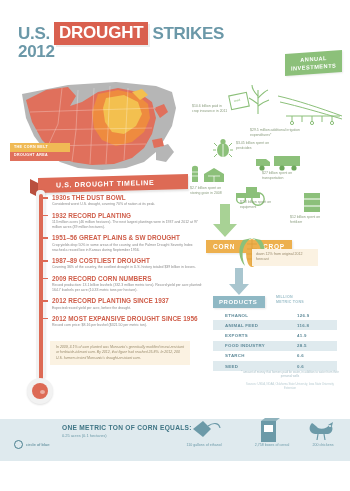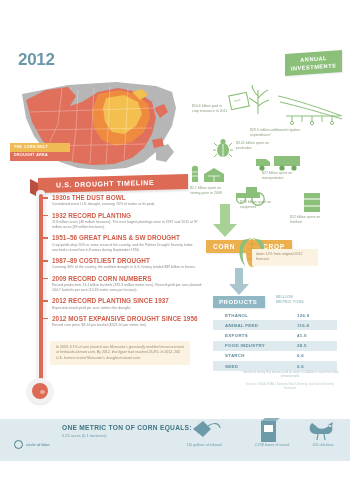--- a/index.html
+++ b/index.html
@@ -7,21 +7,21 @@
        font-family:"Liberation Sans",sans-serif;-webkit-font-smoothing:antialiased;}
   .canvas{position:absolute;left:0;top:0;width:350px;height:491px;background:#fff;}
 
   
   .title-row{position:absolute;left:18px;top:22px;display:flex;align-items:center;}
   .t-us{color:#6b98a8;font-size:17px;font-weight:bold;letter-spacing:-0.3px;}
   .t-drought{background:#d9604f;color:#fff;font-size:17px;font-weight:bold;
              padding:1px 5px 2px 5px;margin:0 4px;letter-spacing:-0.2px;
              box-shadow:2px 2px 0 rgba(0,0,0,0.07);}
   .t-strikes{color:#6b98a8;font-size:17px;font-weight:bold;letter-spacing:-0.3px;}
-  .title-row2{position:absolute;left:18px;top:50px;display:flex;align-items:center;}
+  .title-row2{position:absolute;left:18px;top:42px;display:flex;align-items:center;}
   .t-2012{color:#6b98a8;font-size:17px;font-weight:bold;letter-spacing:-0.3px;}
   .t-corn{color:#e8b33c;font-size:17px;font-weight:bold;margin-left:7px;letter-spacing:-0.2px;}
   .cob-o{display:inline-block;width:9px;height:12px;border-radius:50% 50% 45% 45%;
          background:#e8b33c;vertical-align:-2px;margin:0 0px;position:relative;}
   .cob-o:after{content:"";position:absolute;left:2px;top:2px;width:5px;height:8px;
          border-radius:50%;background:#efc868;}
 
   
   .map-wrap{position:absolute;left:6px;top:78px;width:180px;height:104px;}
   .legend{position:absolute;left:10px;top:143px;width:60px;font-size:3.6px;
@@ -103,20 +103,25 @@
   .f-ring{width:7px;height:7px;border:1.1px solid #4a7f8f;border-radius:50%;}
   .f-logo-t{color:#4a7f8f;font-size:4.2px;margin-left:3px;}
   .f-item{position:absolute;text-align:center;color:#6c9aa8;font-size:3.6px;}
   .f-ico{color:#6c9aa8;}
 </style>
 </head>
 <body>
 
 <div class="canvas">
 
+  <div class="title-row">
+    <span class="t-us">U.S.</span>
+    <span class="t-drought">DROUGHT</span>
+    <span class="t-strikes">STRIKES</span>
+  </div>
   <div class="title-row2">
     <span class="t-2012">2012</span>
   </div>
 
   <div class="map-wrap">
     <svg width="180" height="104" viewBox="0 0 180 104">
 
       <path fill="#b6b6b6" d="M16,16 L62,7 L110,4 L150,8 L166,14 L170,30 L166,48 L158,62 L150,74 L138,84 L120,90 L96,92 L72,90 L54,84 L40,74 L28,58 L20,40 Z"></path>
       <path fill="#b6b6b6" d="M150,70 L162,66 L168,74 L160,84 L150,82 Z"></path>
 

